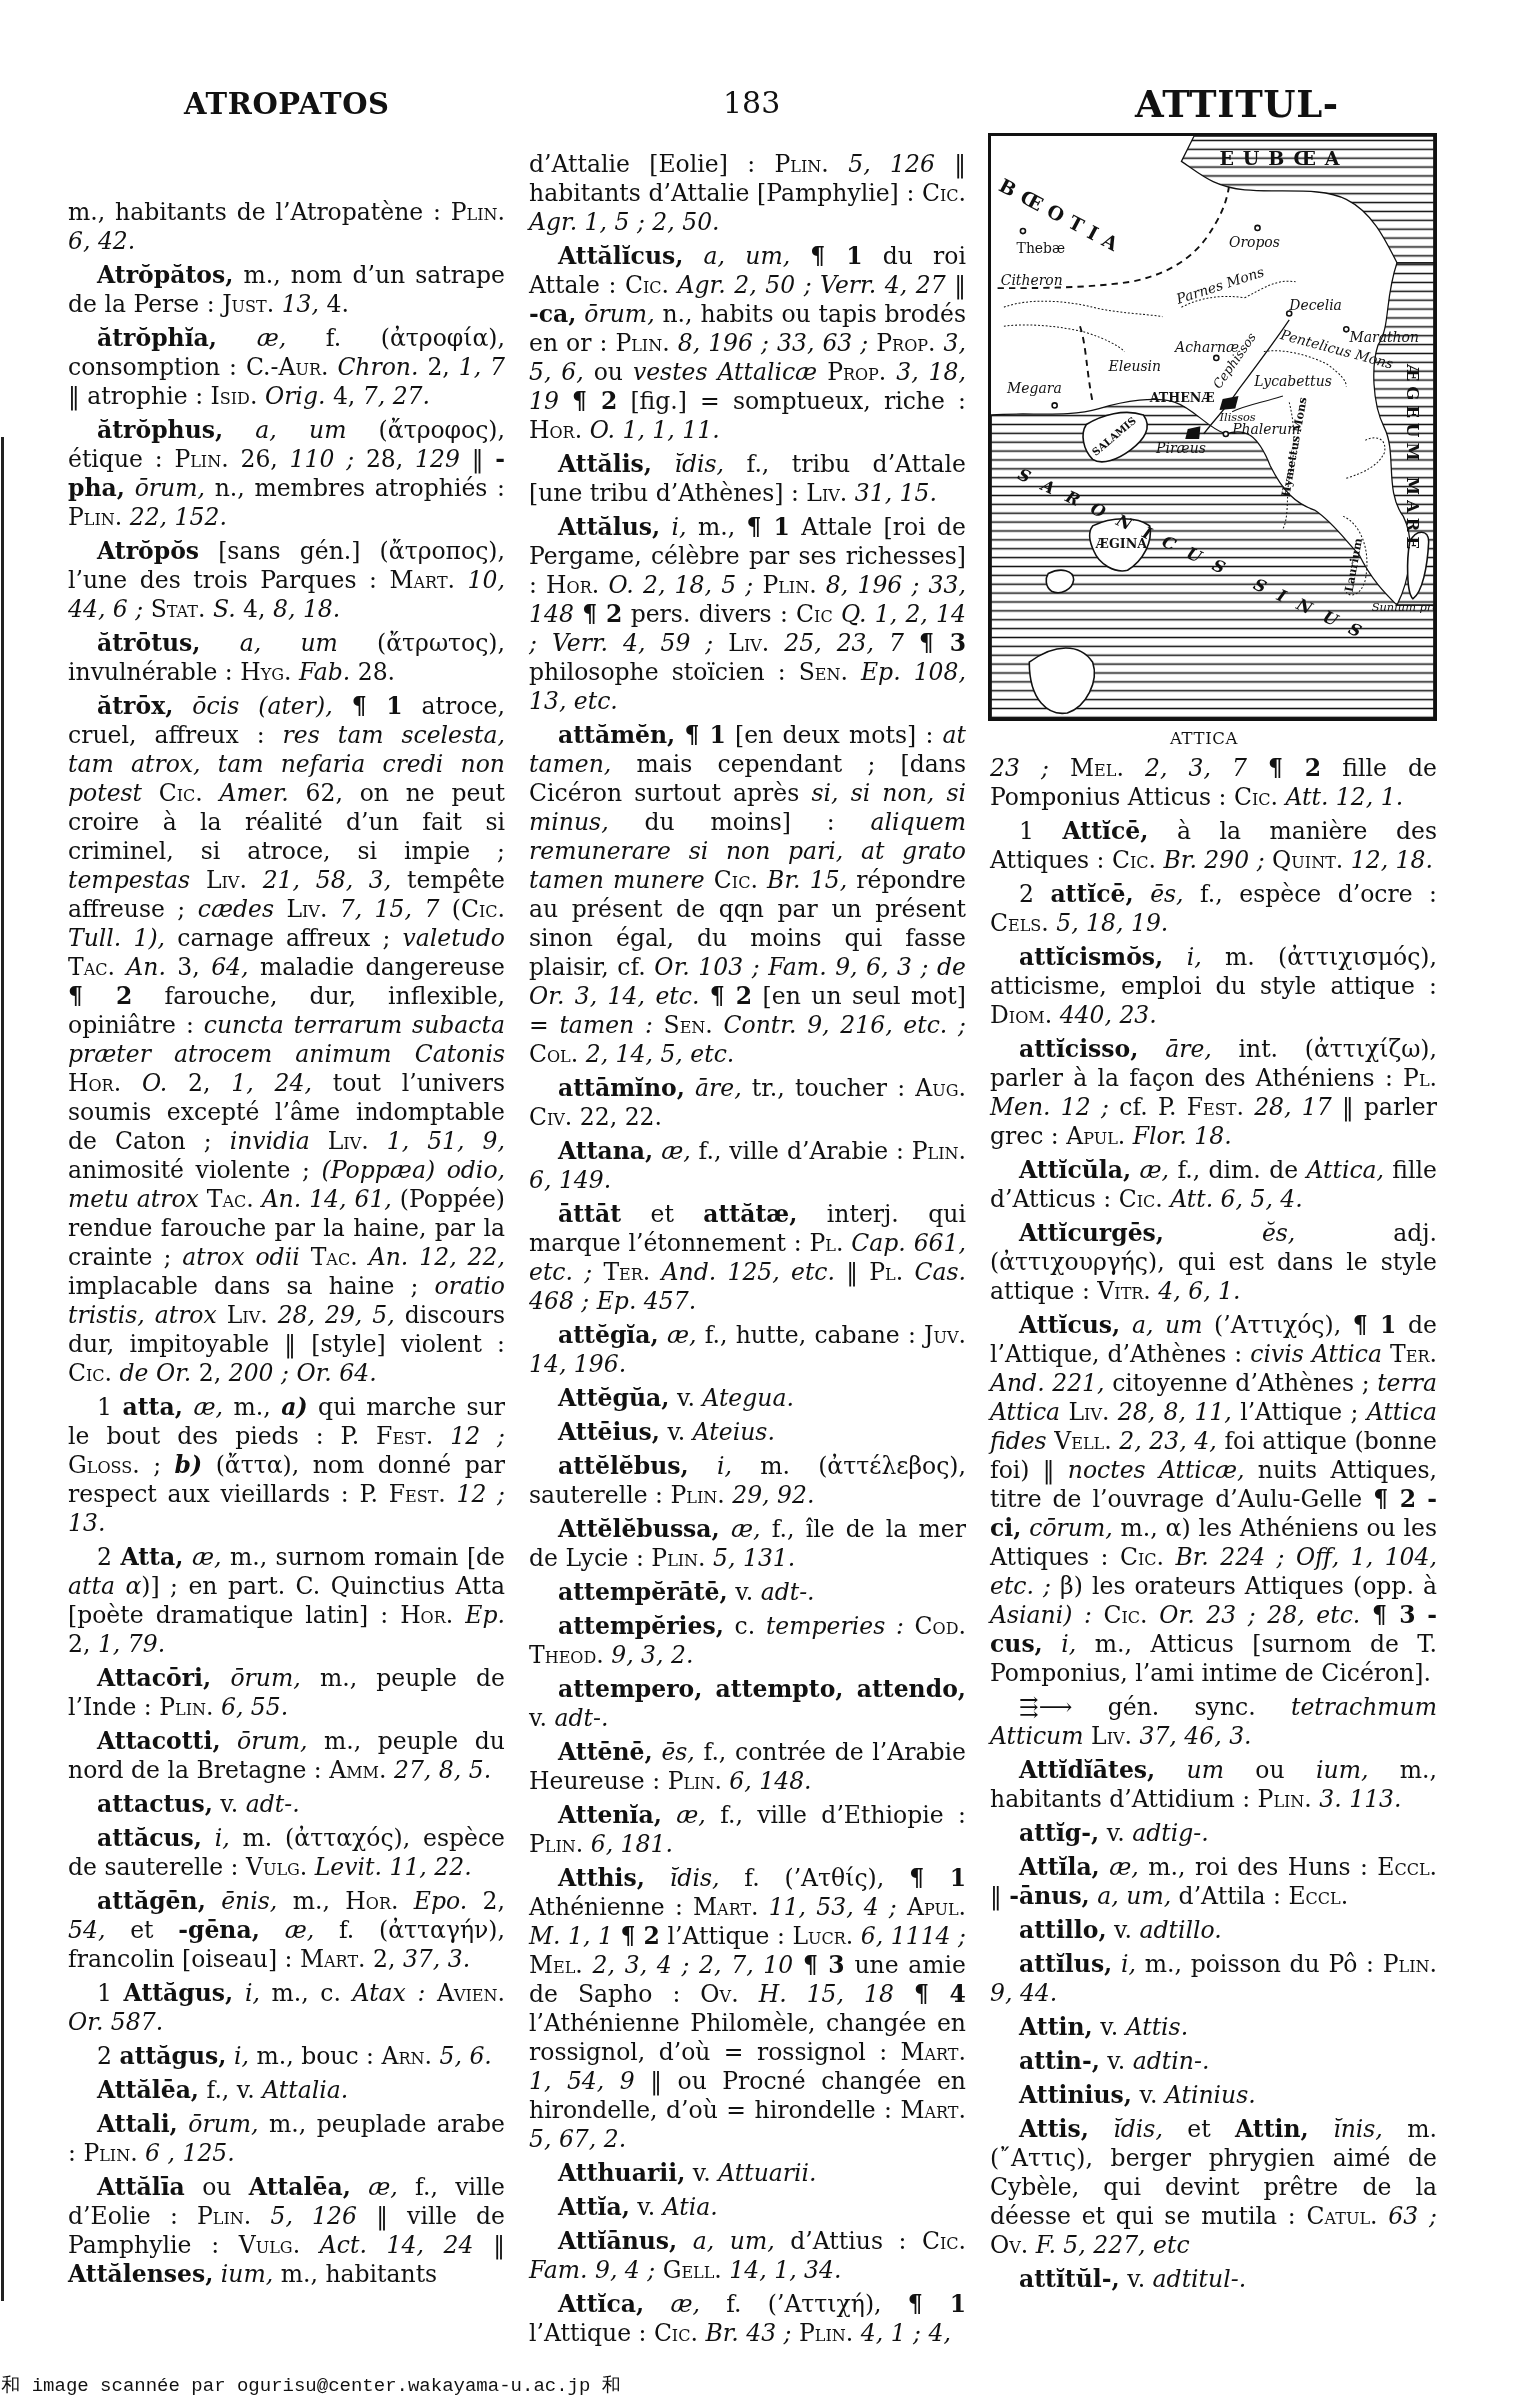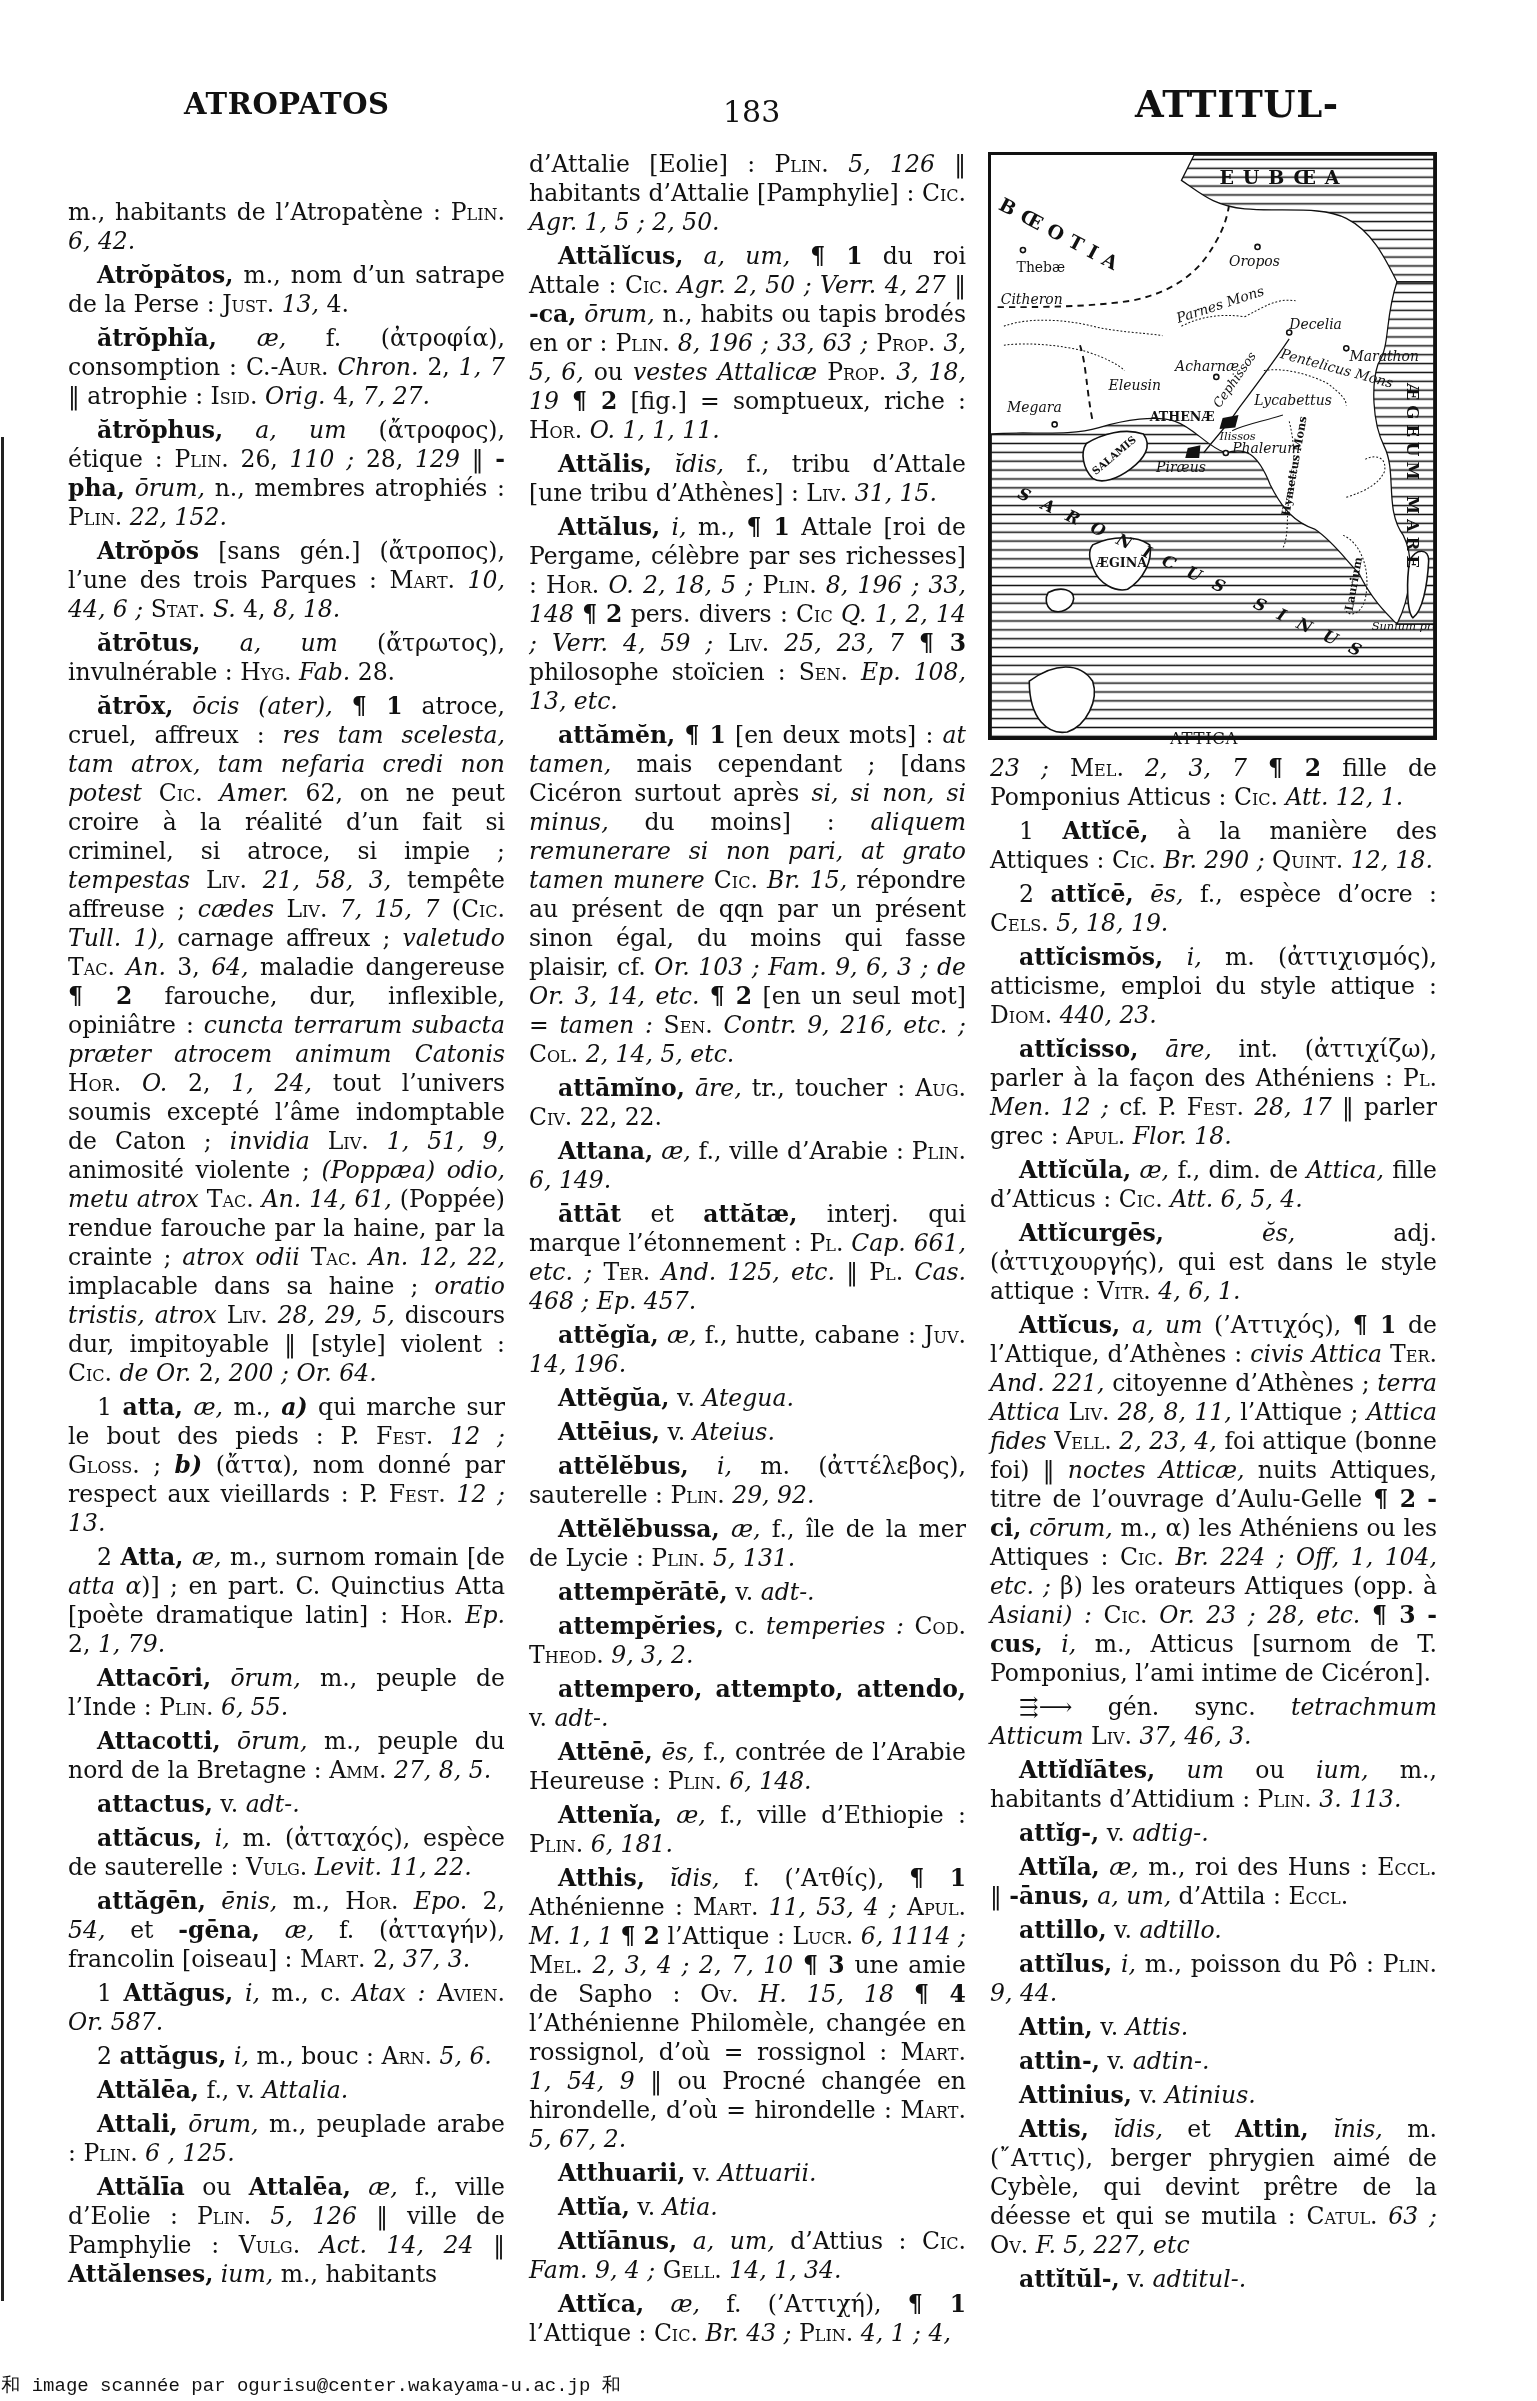--- a/index.html
+++ b/index.html
@@ -4,37 +4,37 @@
 <style>
   html, body { margin: 0; padding: 0; background: #ffffff; }
   body {
     width: 1537px; height: 2401px; position: relative; overflow: hidden;
     font-family: "DejaVu Serif", "Liberation Serif", serif;
     color: #111111;
   }
   .left-rule { position: absolute; left: 1.3px; top: 437px; width: 2.5px; height: 1864px; background: #222; }
   .header { position: absolute; top: 81px; left: 0; width: 1537px; height: 51px; }
   .hdr-left { position: absolute; left: 184px; top: 6.3px; font-weight: bold; font-size: 29px; letter-spacing: 0.6px; }
-  .hdr-center { position: absolute; left: 723px; top: 3.8px; font-size: 30px; margin-top: 9px; }
+  .hdr-center { position: absolute; left: 723px; top: 3.8px; font-size: 30px; }
   .hdr-right { position: absolute; left: 1135px; top: 1.3px; font-weight: bold; font-size: 37px; letter-spacing: 0.6px; }
 
   .col { position: absolute; font-size: 23.5px; line-height: 29px; text-align: justify; }
   .col1 { left: 68px; top: 150px; width: 437px; margin-top: 48px; }
   .col2 { left: 529px; top: 150px; width: 437px; }
   .col3 { left: 990px; top: 754px; width: 447px; }
 
   .entry { margin: 0 0 5px 0; text-indent: 29px; }
   .entry.cont { text-indent: 0; }
   .hw { font-weight: bold; }
   .it { font-style: italic; }
   .sc { font-variant: small-caps; }
   .num { font-weight: bold; }
 
   .map-frame {
-    position: absolute; left: 988px; top: 152px; width: 443px; height: 582px;
+    position: absolute; left: 988px; top: 133px; width: 443px; height: 582px;
     border: 3.2px solid #111; background: #fff; overflow: hidden;
   }
   .map-svg { position: absolute; left: 0; top: 0; width: 443px; height: 582px; }
   .map-caption { position: absolute; left: 1170px; top: 729px; font-weight: normal; font-size: 16.5px; letter-spacing: 0.6px; }
 
   .footer { position: absolute; left: 1.3px; top: 2372px; font-family: Liberation Mono, monospace; font-size: 19px; color: #111; }
 </style>
 </head>
 <body>
 

